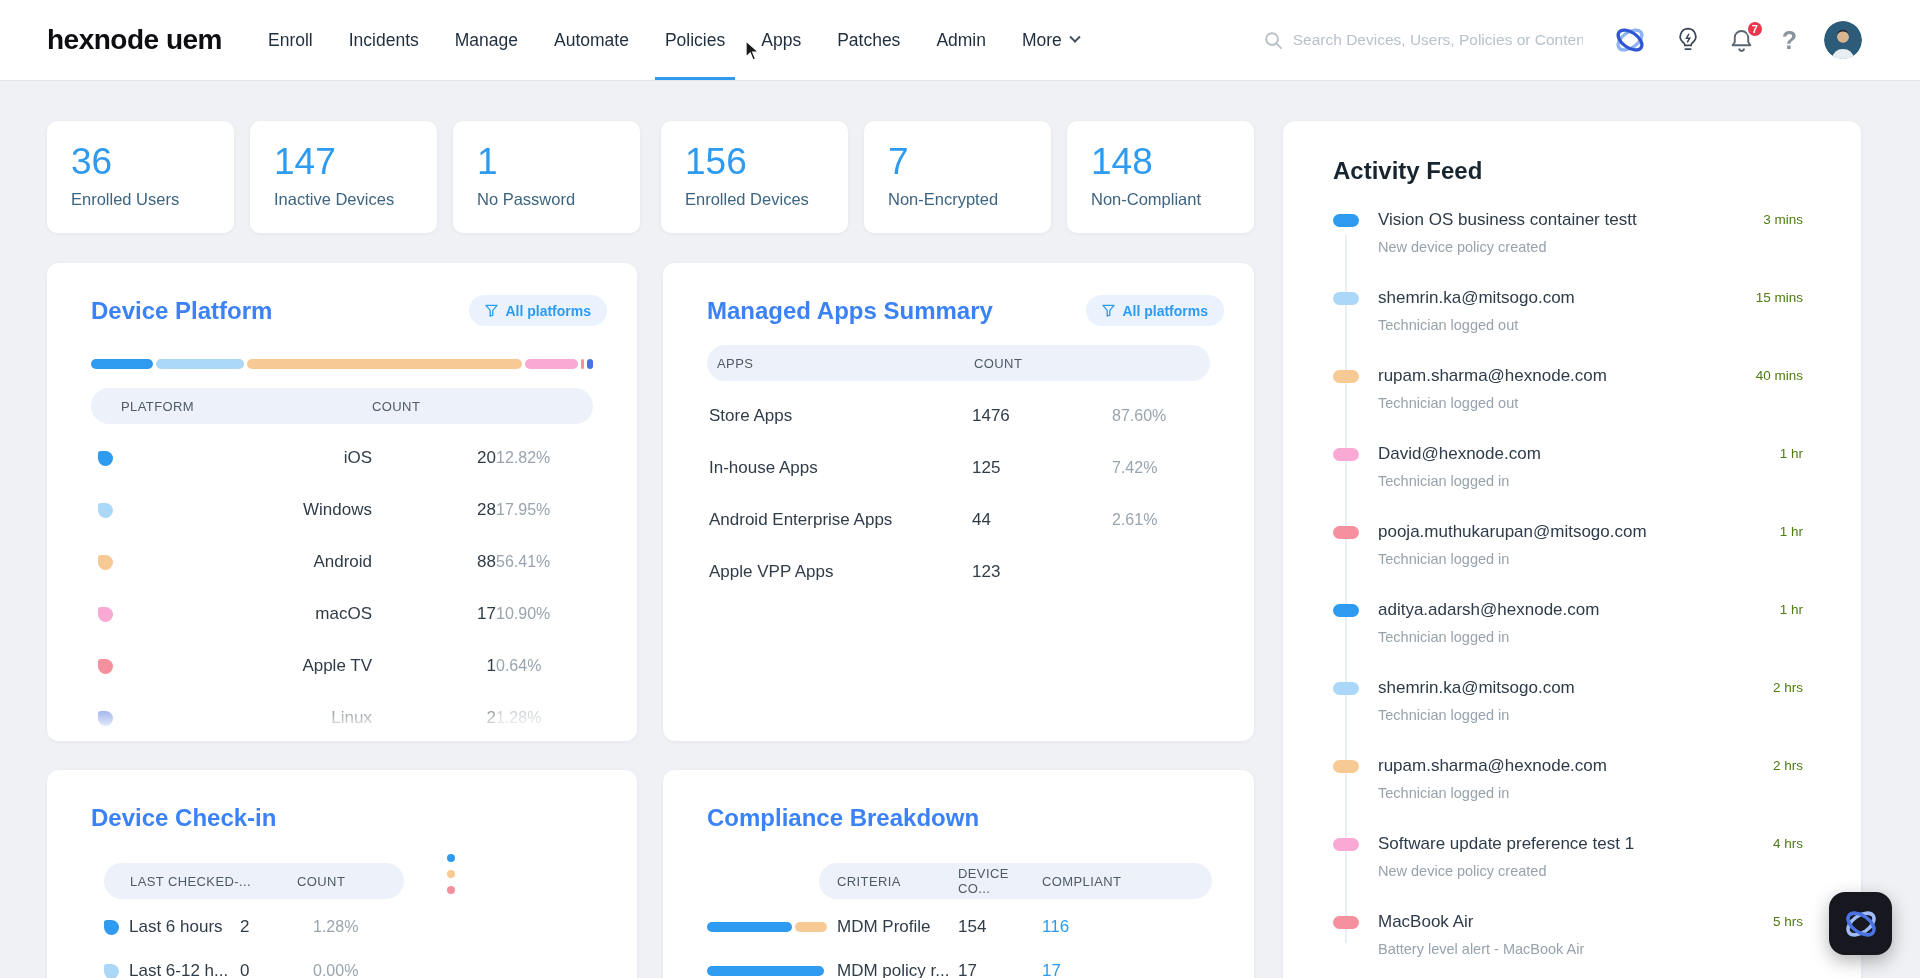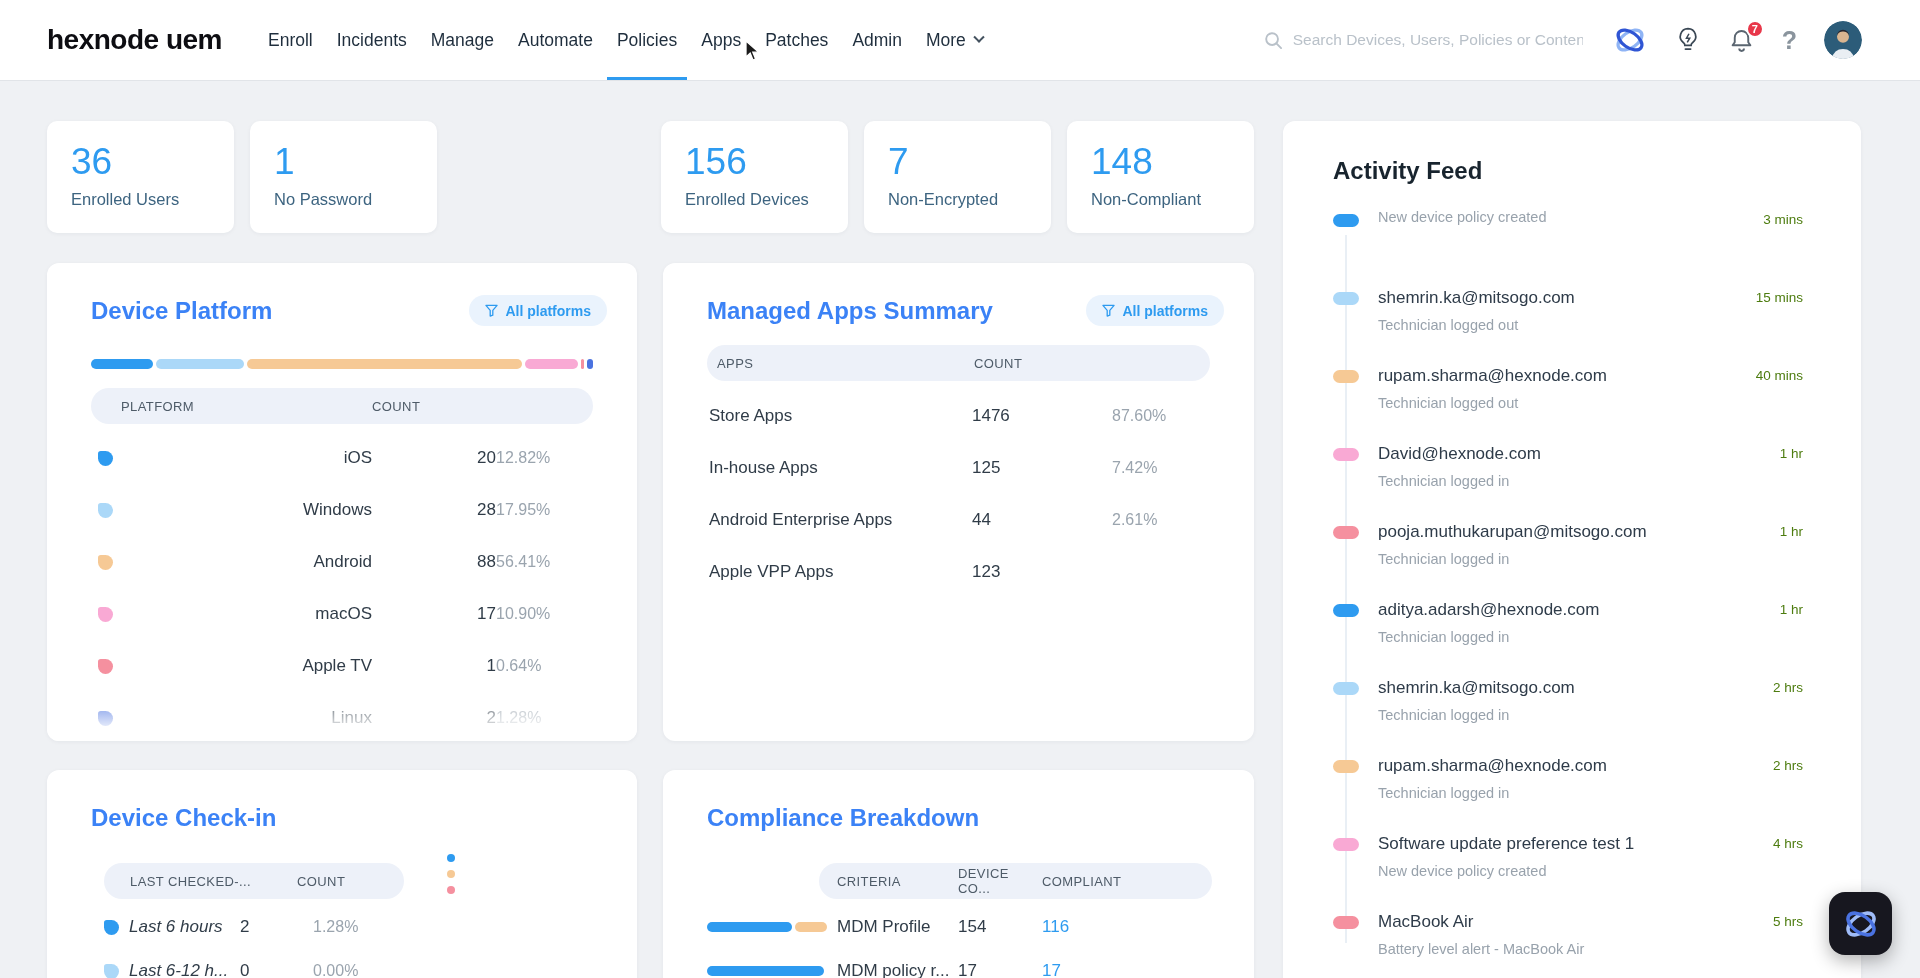--- a/index.html
+++ b/index.html
@@ -3,21 +3,21 @@
 <meta charset="utf-8">
 <style>
   * { margin:0; padding:0; box-sizing:border-box; }
   html,body { width:1920px; height:978px; overflow:hidden; }
   body { background:#EFF1F4; font-family:"Liberation Sans", sans-serif; position:relative; }
 
   
   .navbar { height:80px; background:#fff; display:flex; align-items:center; padding:0 58px 0 47px;
             box-shadow:0 1px 0 rgba(20,30,50,.06); position:relative; z-index:5; }
   .logo { font-size:28px; font-weight:bold; letter-spacing:-0.5px; color:#0d0d12; margin-right:46px; white-space:nowrap; }
-  .nav-items { display:flex; height:80px; align-items:center; gap:24px; }
+  .nav-items { display:flex; height:80px; align-items:center; gap:36px; }
   .nav-item { font-size:17.5px; color:#1f2e3d; height:80px; display:flex; align-items:center; gap:7px;
               position:relative; cursor:pointer; white-space:nowrap; }
   .nav-item.active::after { content:""; position:absolute; left:-10px; right:-10px; bottom:0; height:3px; background:#2E9BF0; }
   .chev { width:8px; height:8px; border-right:2px solid #44525f; border-bottom:2px solid #44525f;
           transform:rotate(45deg) translate(-2px,-2px); margin-left:2px; }
   .search-box { margin-left:auto; display:flex; align-items:center; gap:10px; width:330px; }
   .search-box input { border:none; outline:none; background:transparent; font-size:15.5px; color:#45505a; width:290px;
                       font-family:"Liberation Sans", sans-serif; }
   .search-box input::placeholder { color:#B9C1C9; }
   .nav-icons { display:flex; align-items:center; gap:27px; margin-left:18px; }
@@ -81,21 +81,21 @@
   .ma-rows .row { height:52px; padding-left:2px; }
   .ma-rows .row-name { width:263px; }
   .ma-rows .row-count { width:140px; }
 
   
   .ci-head { margin-top:31px; width:300px; padding-left:26px; margin-left:13px;gap:44px; }
   .ci-head .h1 { width:123px; }
   .ci-rows { margin-top:6px; }
   .ci-rows .row { height:44px; padding-left:13px; }
   .ci-rows .dot { margin-right:10px; }
-  .ci-rows .row-name { width:111px;font-style:italic; }
+  .ci-rows .row-name { width:111px; }
   .ci-rows .row-count { width:73px; }
   .checkin-dots { position:absolute; left:400px; top:84px; display:flex; flex-direction:column; gap:8px; }
   .checkin-dots span { width:8px; height:8px; border-radius:50%; }
 
   
   .cb-head { margin-top:31px; margin-left:112px; width:393px; padding-left:18px; }
   .cb-head .h1 { width:121px; }
   .cb-head .h2 { width:84px; }
   .cb-rows { margin-top:6px; }
   .cb-rows .row { height:44px; }
@@ -229,20 +229,24 @@
 <div class="main">
   <div class="left-col">
 
     <div class="stats-row">
       <div class="stats-group">
   <div class="stat-card">
     <div class="stat-value">36</div>
     <div class="stat-label">Enrolled Users</div>
   </div>
 
+  <div class="stat-card">
+    <div class="stat-value">147</div>
+    <div class="stat-label">Inactive Devices</div>
+  </div>
 
   <div class="stat-card">
     <div class="stat-value">1</div>
     <div class="stat-label">No Password</div>
   </div>
 </div>
       <div class="stats-group">
   <div class="stat-card">
     <div class="stat-value">156</div>
     <div class="stat-label">Enrolled Devices</div>
@@ -431,20 +435,21 @@
       </section>
 
     </div>
   </div>
 
   <aside class="card feed">
     <h2 class="feed-title">Activity Feed</h2>
     <div class="feed-list">
   <div class="feed-item">
     <span class="feed-pill" style="background: rgb(46, 155, 240);"></span>
+    <div class="feed-item-title">Vision OS business container testt</div>
     <div class="feed-item-sub">New device policy created</div>
     <span class="feed-time">3 mins</span>
   </div>
 
   <div class="feed-item">
     <span class="feed-pill" style="background: rgb(171, 216, 248);"></span>
     <div class="feed-item-title">shemrin.ka@mitsogo.com</div>
     <div class="feed-item-sub">Technician logged out</div>
     <span class="feed-time">15 mins</span>
   </div>

